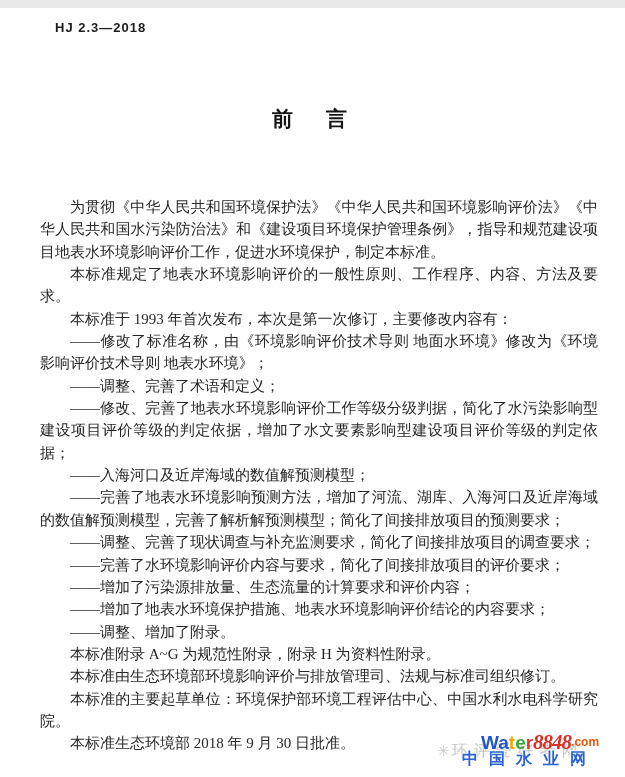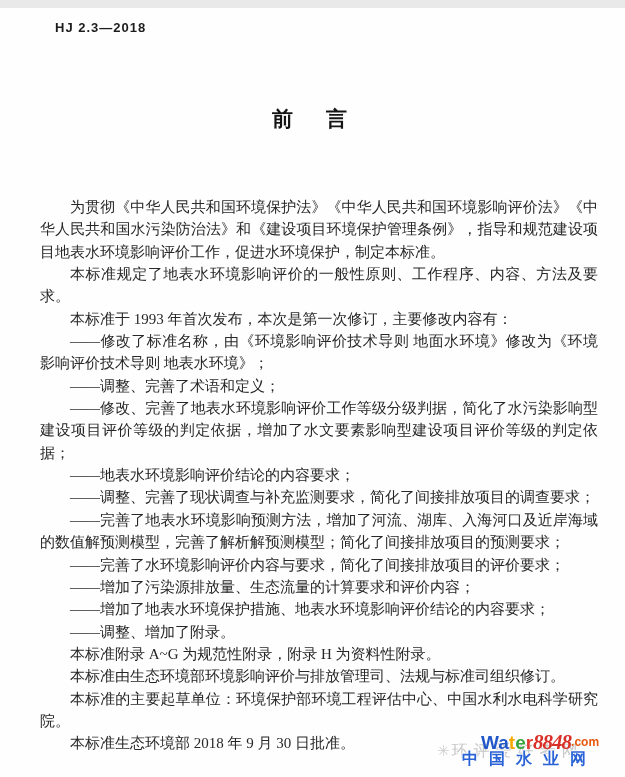--- a/index.html
+++ b/index.html
@@ -70,23 +70,23 @@
 
   <h1 class="title">前　言</h1>
 
   <div class="body-text">
     <p class="para">为贯彻《中华人民共和国环境保护法》《中华人民共和国环境影响评价法》《中华人民共和国水污染防治法》和《建设项目环境保护管理条例》，指导和规范建设项目地表水环境影响评价工作，促进水环境保护，制定本标准。</p>
     <p class="para">本标准规定了地表水环境影响评价的一般性原则、工作程序、内容、方法及要求。</p>
     <p class="para">本标准于 1993 年首次发布，本次是第一次修订，主要修改内容有：</p>
     <p class="para">——修改了标准名称，由《环境影响评价技术导则 地面水环境》修改为《环境影响评价技术导则 地表水环境》；</p>
     <p class="para">——调整、完善了术语和定义；</p>
     <p class="para">——修改、完善了地表水环境影响评价工作等级分级判据，简化了水污染影响型建设项目评价等级的判定依据，增加了水文要素影响型建设项目评价等级的判定依据；</p>
-    <p class="para">——地表水环境影响评价结论的内容要求；</p>
+    <p class="para">——入海河口及近岸海域的数值解预测模型；</p>
+    <p class="para">——完善了地表水环境影响预测方法，增加了河流、湖库、入海河口及近岸海域的数值解预测模型，完善了解析解预测模型；简化了间接排放项目的预测要求；</p>
     <p class="para">——调整、完善了现状调查与补充监测要求，简化了间接排放项目的调查要求；</p>
-    <p class="para">——完善了地表水环境影响预测方法，增加了河流、湖库、入海河口及近岸海域的数值解预测模型，完善了解析解预测模型；简化了间接排放项目的预测要求；</p>
     <p class="para">——完善了水环境影响评价内容与要求，简化了间接排放项目的评价要求；</p>
     <p class="para">——增加了污染源排放量、生态流量的计算要求和评价内容；</p>
     <p class="para">——增加了地表水环境保护措施、地表水环境影响评价结论的内容要求；</p>
     <p class="para">——调整、增加了附录。</p>
     <p class="para">本标准附录 A~G 为规范性附录，附录 H 为资料性附录。</p>
     <p class="para">本标准由生态环境部环境影响评价与排放管理司、法规与标准司组织修订。</p>
     <p class="para">本标准的主要起草单位：环境保护部环境工程评估中心、中国水利水电科学研究院。</p>
     <p class="para">本标准生态环境部 2018 年 9 月 30 日批准。</p>
 
   </div>

